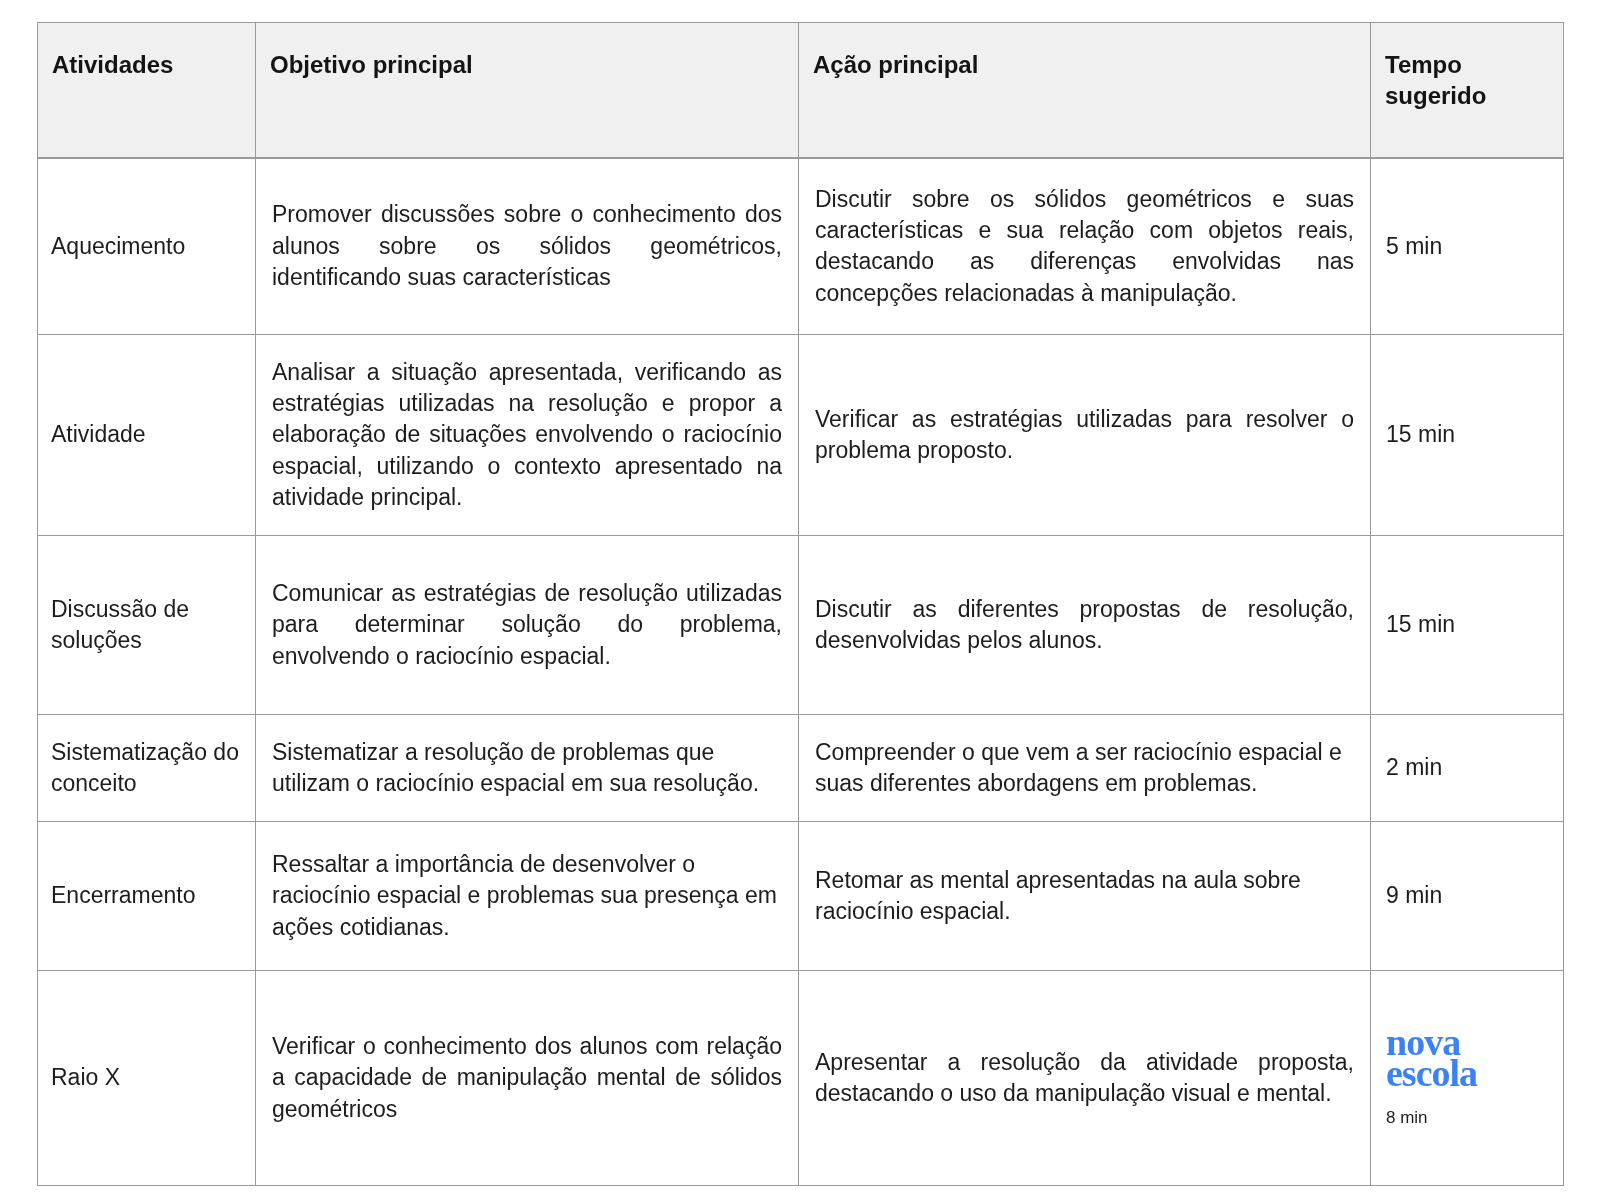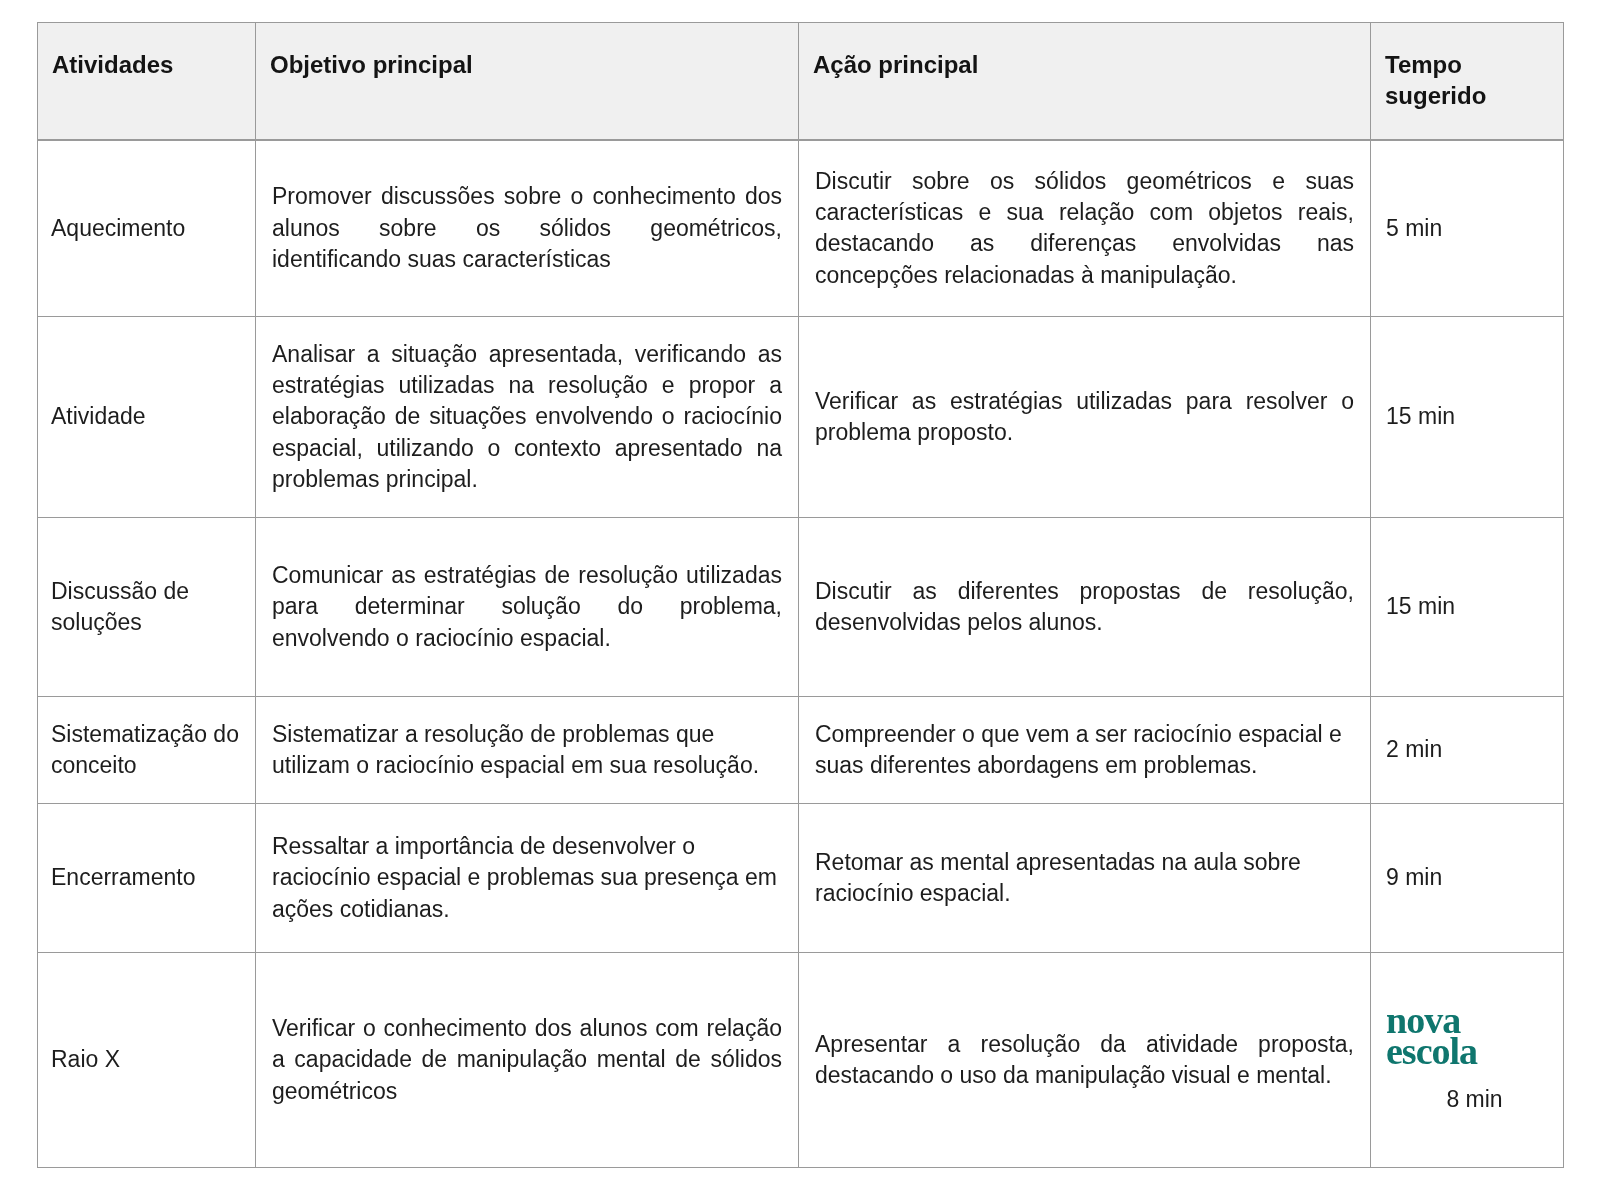--- a/index.html
+++ b/index.html
@@ -24,21 +24,21 @@
   }
   col.c1 { width: 218px; }
   col.c2 { width: 543px; }
   col.c3 { width: 572px; }
   col.c4 { width: 193px; }
 
   th, td {
     border: 1px solid #9a9a9a;
     box-sizing: border-box;
   }
-  thead tr { height: 117px; }
+  thead tr { height: 135px; }
   th {
     background: #f0f0f0;
     text-align: left;
     vertical-align: top;
     padding: 26px 14px 0 14px;
     font-size: 24px;
     line-height: 1.3;
     font-weight: bold;
     color: #141414;
     border-bottom-width: 2px;
@@ -60,25 +60,25 @@
   tbody tr.r4 { height: 107px; }
   tbody tr.r5 { height: 149px; }
   tbody tr.r6 { height: 215px; }
 
   .brand-mark {
     font-family: "Liberation Serif", serif;
     font-weight: bold;
     font-size: 38px;
     line-height: 0.82;
     letter-spacing: -1px;
-    color: #0f766e;
+    color: #3b82f6;
     margin-bottom: 16px;
   }
   .brand-mark span { display: block; }
-  .time-value { font-size: 23px; text-align: center; }
+  .time-value { font-size: 17px; }
 </style>
 </head>
 <body>
 
 <div class="doc">
   <table class="lesson-table">
     <colgroup>
       <col class="c1">
         <col class="c2">
         <col class="c3">
@@ -94,21 +94,21 @@
     </thead>
     <tbody>
       <tr class="r1">
         <td class="activity-cell">Aquecimento</td>
         <td class="justify">Promover discussões sobre o conhecimento dos alunos sobre os sólidos geométricos, identificando suas características</td>
         <td class="justify">Discutir sobre os sólidos geométricos e suas características e sua relação com objetos reais, destacando as diferenças envolvidas nas concepções relacionadas à manipulação.</td>
         <td class="time-cell">5 min</td>
       </tr>
       <tr class="r2">
         <td class="activity-cell">Atividade</td>
-        <td class="justify">Analisar a situação apresentada, verificando as estratégias utilizadas na resolução e propor a elaboração de situações envolvendo o raciocínio espacial, utilizando o contexto apresentado na problemas principal.</td>
+        <td class="justify">Analisar a situação apresentada, verificando as estratégias utilizadas na resolução e propor a elaboração de situações envolvendo o raciocínio espacial, utilizando o contexto apresentado na atividade principal.</td>
         <td class="justify">Verificar as estratégias utilizadas para resolver o problema proposto.</td>
         <td class="time-cell">15 min</td>
       </tr>
       <tr class="r3">
         <td class="activity-cell">Discussão de soluções</td>
         <td class="justify">Comunicar as estratégias de resolução utilizadas para determinar solução do problema, envolvendo o raciocínio espacial.</td>
         <td class="justify">Discutir as diferentes propostas de resolução, desenvolvidas pelos alunos.</td>
         <td class="time-cell">15 min</td>
       </tr>
       <tr class="r4">

